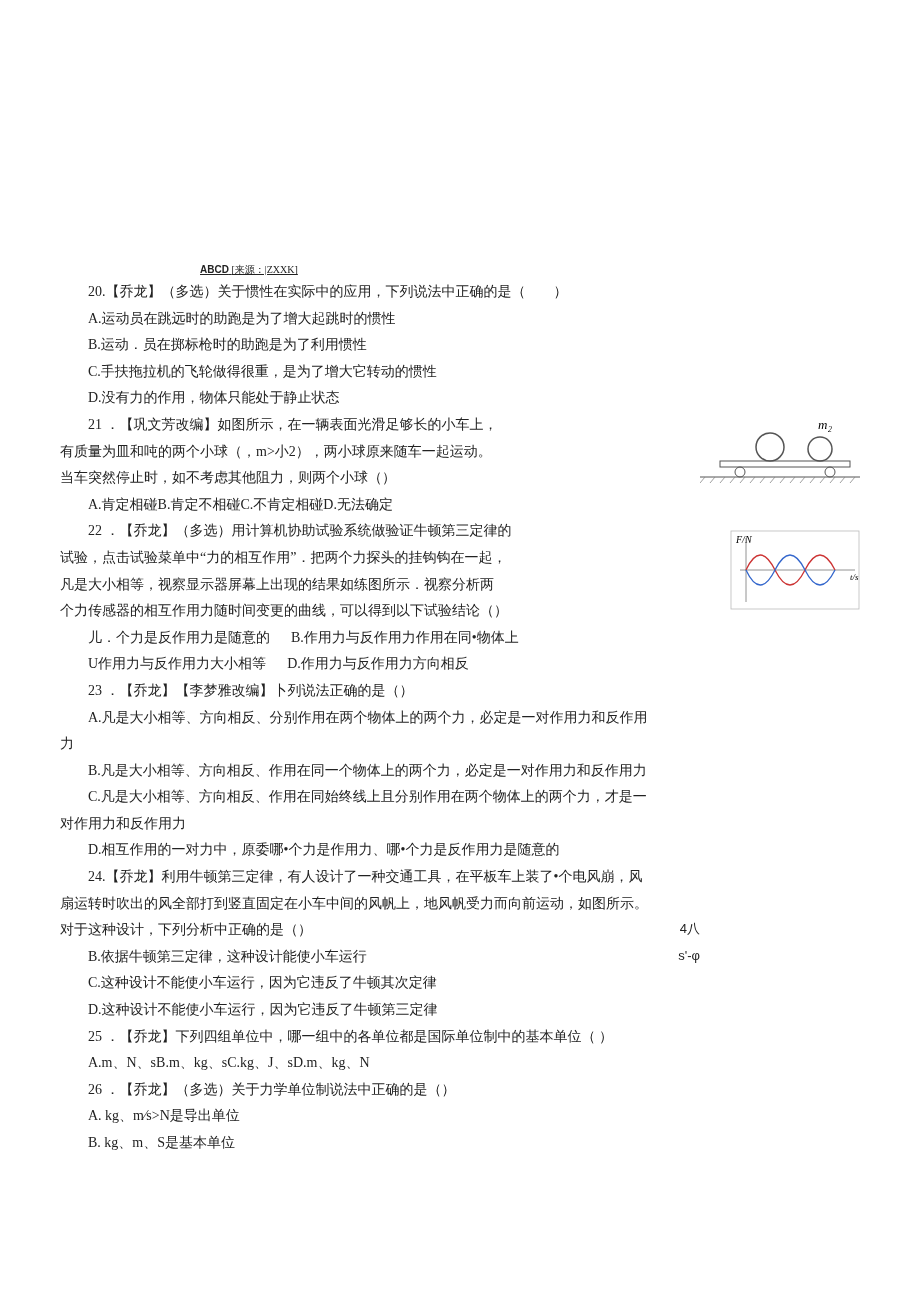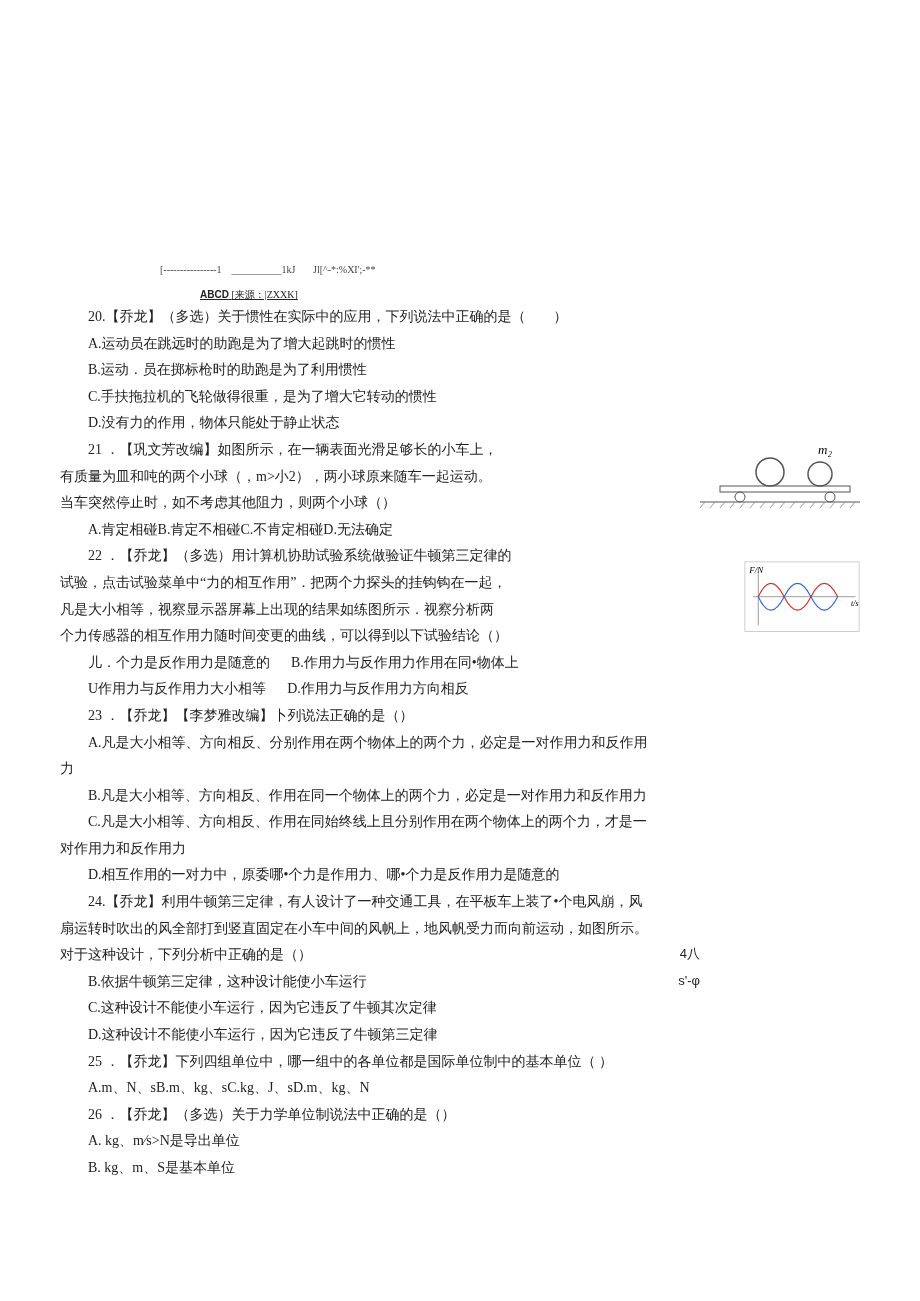--- a/index.html
+++ b/index.html
@@ -47,40 +47,39 @@
     text-indent: 2em;
     margin: 0;
   }
   .float-fig {
     float: right;
     width: 160px;
     margin: 5px 0 4px 10px;
   }
   .float-fig-small {
     float: right;
-    width: 116px;
-    margin: 18px 0 4px 10px;
+    width: 130px;
+    margin: 12px 0 4px 10px;
   }
   .clear {
     clear: both;
   }
   svg { display: block; }
   .inline-right {
     float: right;
     white-space: pre;
     font-family: Arial, sans-serif;
     font-size: 13px;
     margin-right: 160px;
   }
 </style>
 </head>
 <body>
 
 <div class="top-block">
-  <div class="dotted-line">[----------------1    __________1kJ       Jl[^-*:%XI';-**</div>
 </div>
 <div class="abcd-line">
   <span class="bold">ABCD</span>
   <span>[来源：|ZXXK]</span>
 </div>
 
 <p class="para">20.【乔龙】（多选）关于惯性在实际中的应用，下列说法中正确的是（　　）</p>
 <p class="opt">A.运动员在跳远时的助跑是为了增大起跳时的惯性</p>
 <p class="opt">B.运动．员在掷标枪时的助跑是为了利用惯性</p>
 <p class="opt">C.手扶拖拉机的飞轮做得很重，是为了增大它转动的惯性</p>

